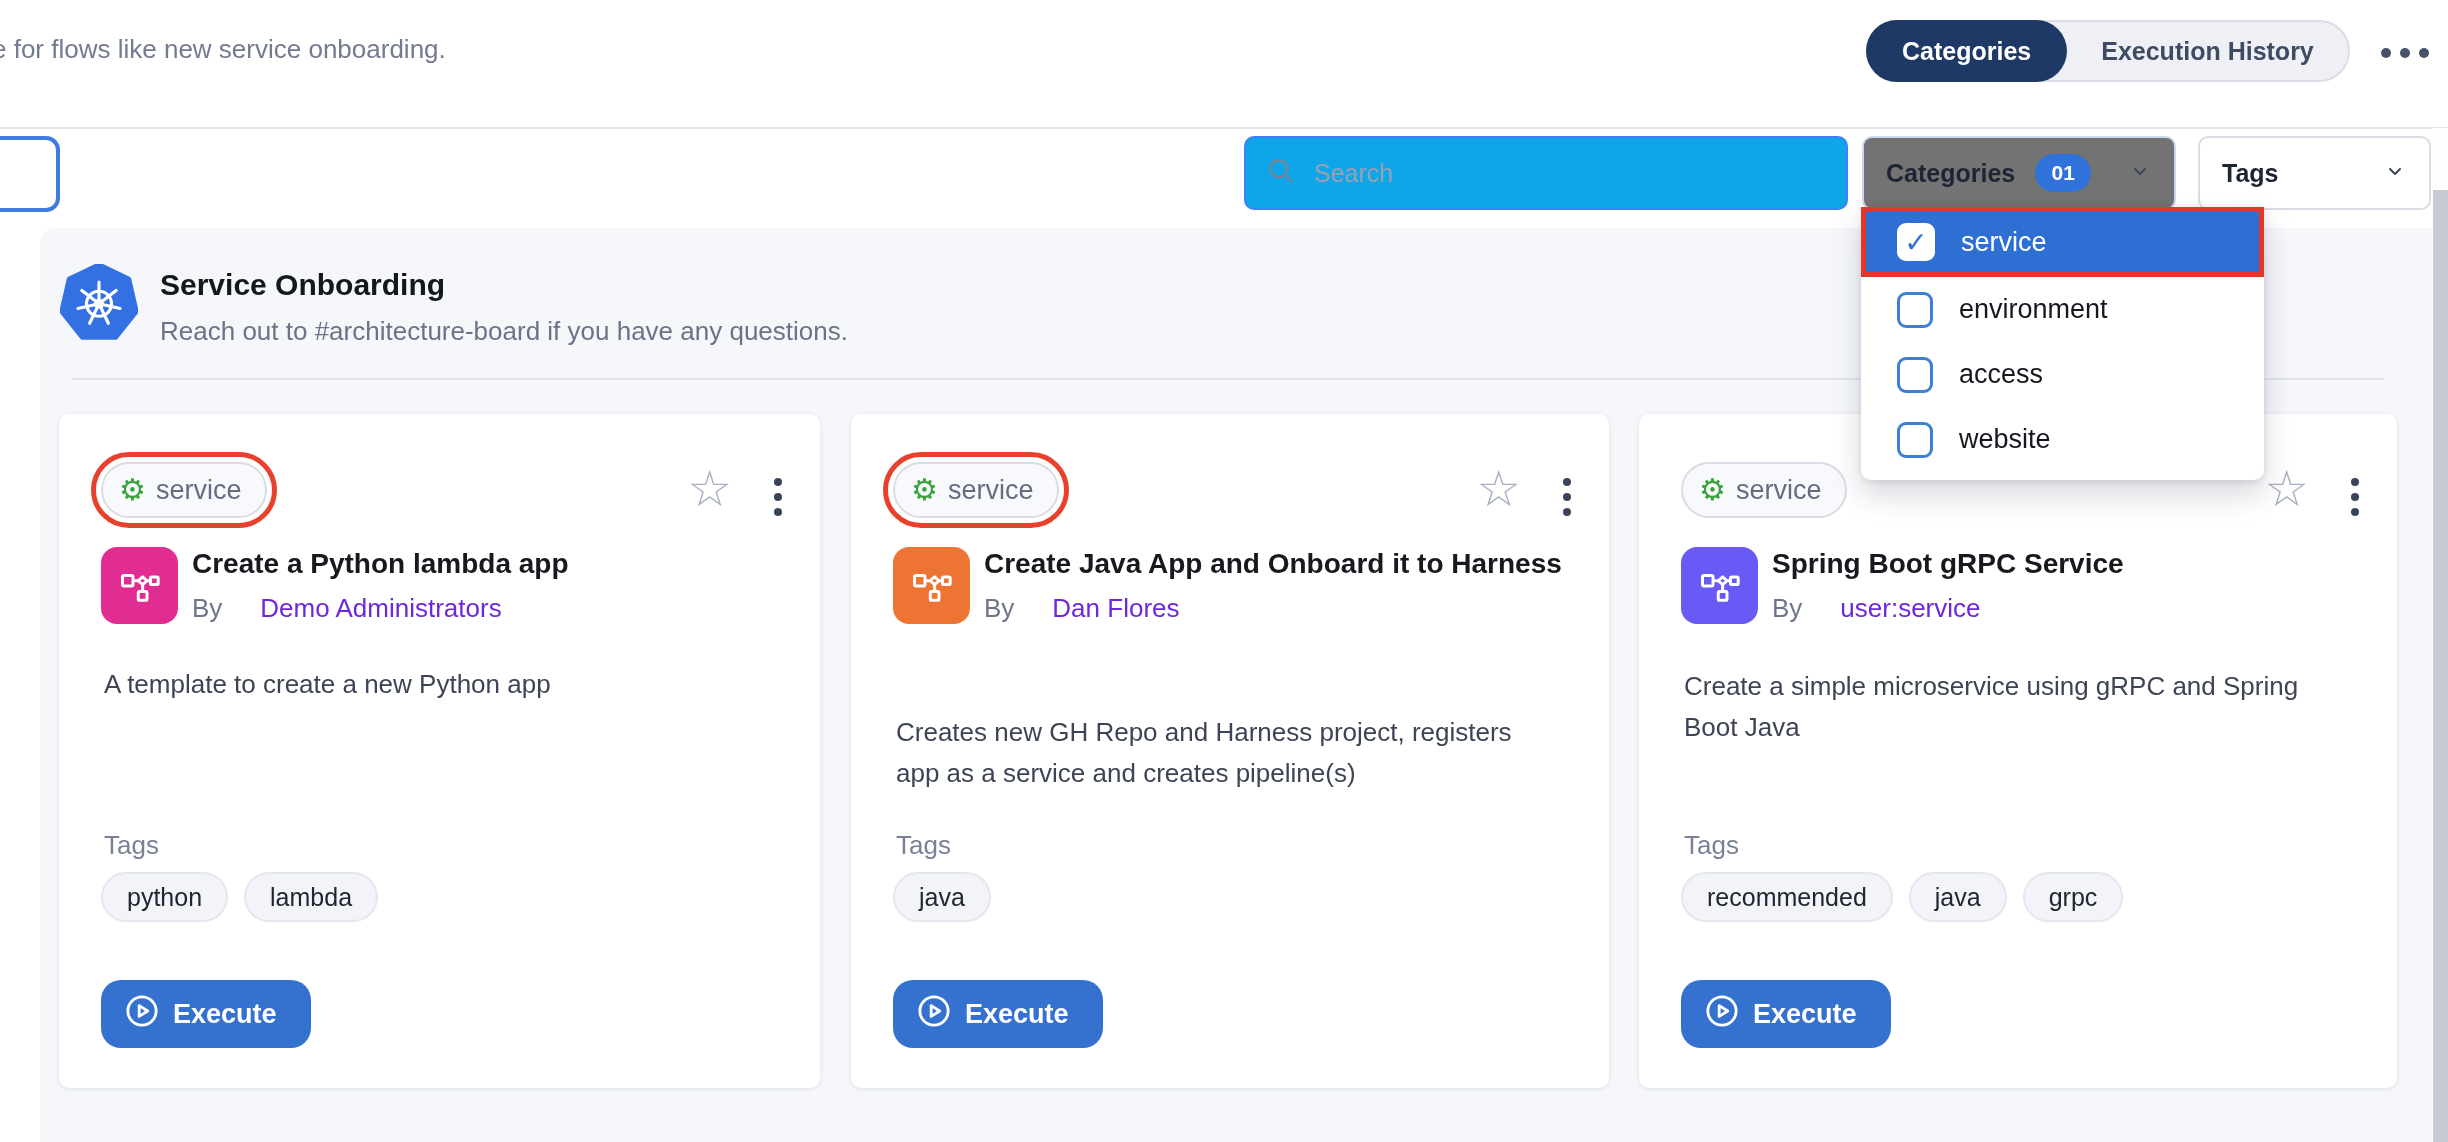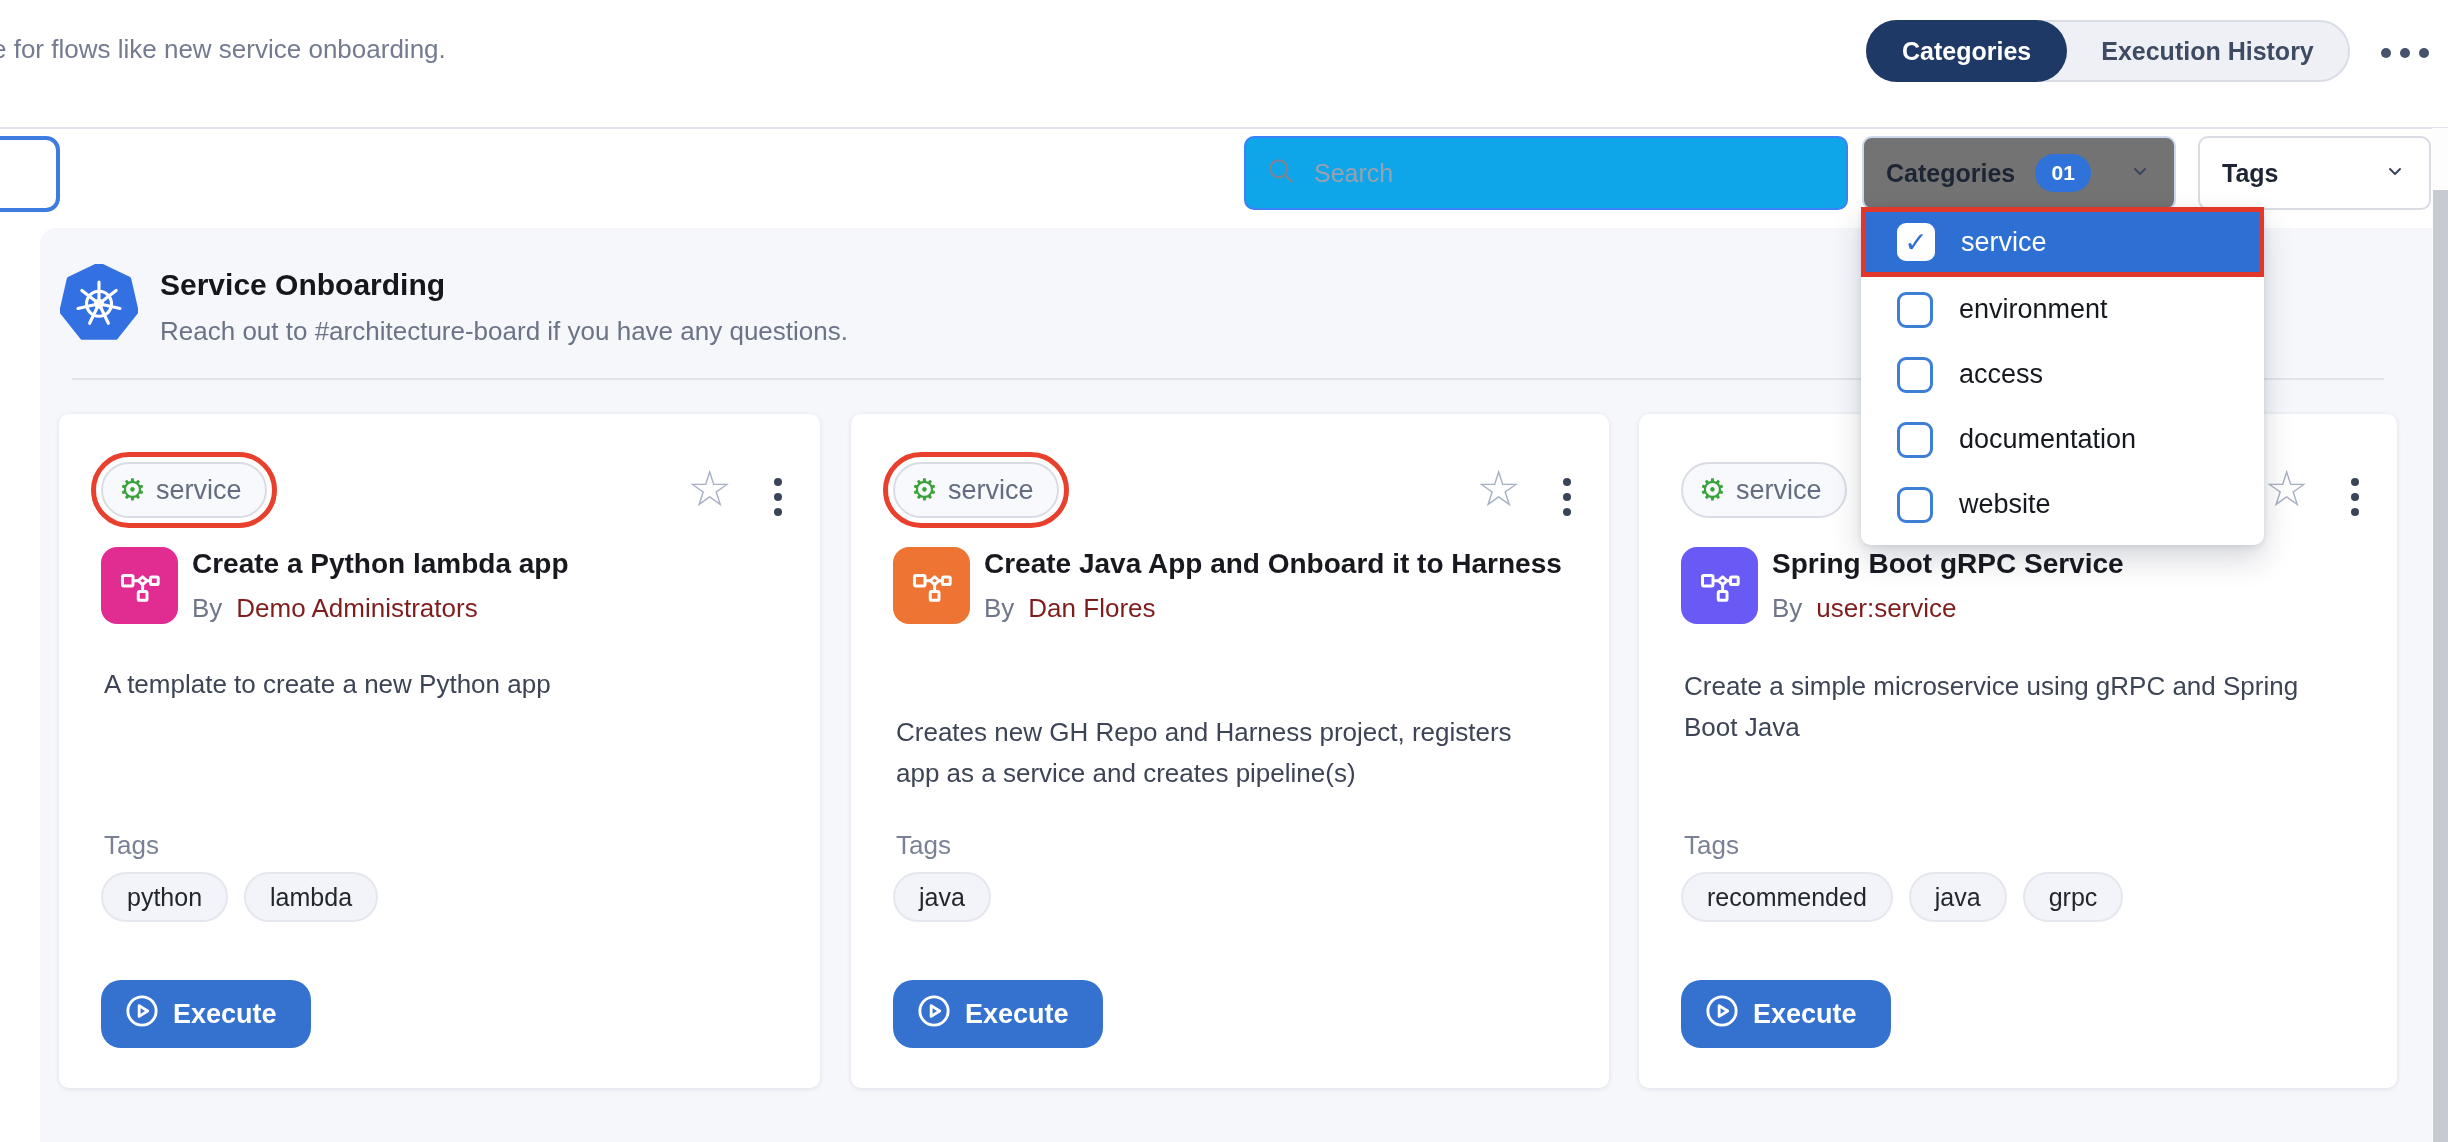--- a/index.html
+++ b/index.html
@@ -54,21 +54,21 @@
   .chip .gear{font-size:30px;color:#3aa23a;line-height:1;}
   .chip .txt{font-size:27px;color:#646d80;}
   .star{position:absolute;right:88px;top:50px;font-size:50px;color:#a8b0c3;line-height:1;}
   .kebab{position:absolute;right:38px;top:64px;display:flex;flex-direction:column;gap:7px;}
   .kebab i{width:8px;height:8px;border-radius:50%;background:#3a4459;}
   .icon-tile{position:absolute;left:42px;top:133px;width:77px;height:77px;border-radius:16px;
     display:flex;align-items:center;justify-content:center;}
   .title-block{position:absolute;left:133px;top:128px;width:580px;}
   .card-title{font-size:28px;font-weight:700;color:#17191f;line-height:44px;}
   .by-line{margin-top:7px;font-size:26px;color:#6f7689;display:flex;gap:14px;align-items:flex-end;}
-  .by-line a{color:#7f1d1d;text-decoration:none;}
+  .by-line a{color:#6d28d9;text-decoration:none;margin-left:24px;}
   .card-desc{position:absolute;left:45px;width:660px;font-size:26px;color:#3d4455;line-height:41px;}
   .tags-label{position:absolute;left:45px;top:416px;font-size:26px;color:#7a8196;}
   .tags-row{position:absolute;left:42px;top:458px;display:flex;gap:16px;}
   .pill{height:50px;padding:0 24px;border-radius:25px;background:#f3f4f9;border:2px solid #e5e7ef;
     display:flex;align-items:center;font-size:25px;color:#22262e;box-sizing:border-box;}
   .execute-btn{position:absolute;left:42px;top:566px;height:68px;padding:0 34px 0 24px;border-radius:20px;
     background:#3572d0;display:flex;align-items:center;gap:14px;color:#fff;font-size:27px;font-weight:700;
     border:none;cursor:pointer;font-family:Liberation Sans, sans-serif;}
 
   
@@ -308,24 +308,20 @@
     <div class="dd-row">
       <span class="cb"></span>
       <span>environment</span>
     </div>
     <div class="dd-row">
       <span class="cb"></span>
       <span>access</span>
     </div>
     <div class="dd-row">
       <span class="cb"></span>
-      <span>documentation</span>
-    </div>
-    <div class="dd-row">
-      <span class="cb"></span>
       <span>website</span>
     </div>
   </div>
 
   <div class="abs scroll-track"></div>
   <div class="abs scroll-thumb"></div>
 
 </div>
 
 </body></html>

